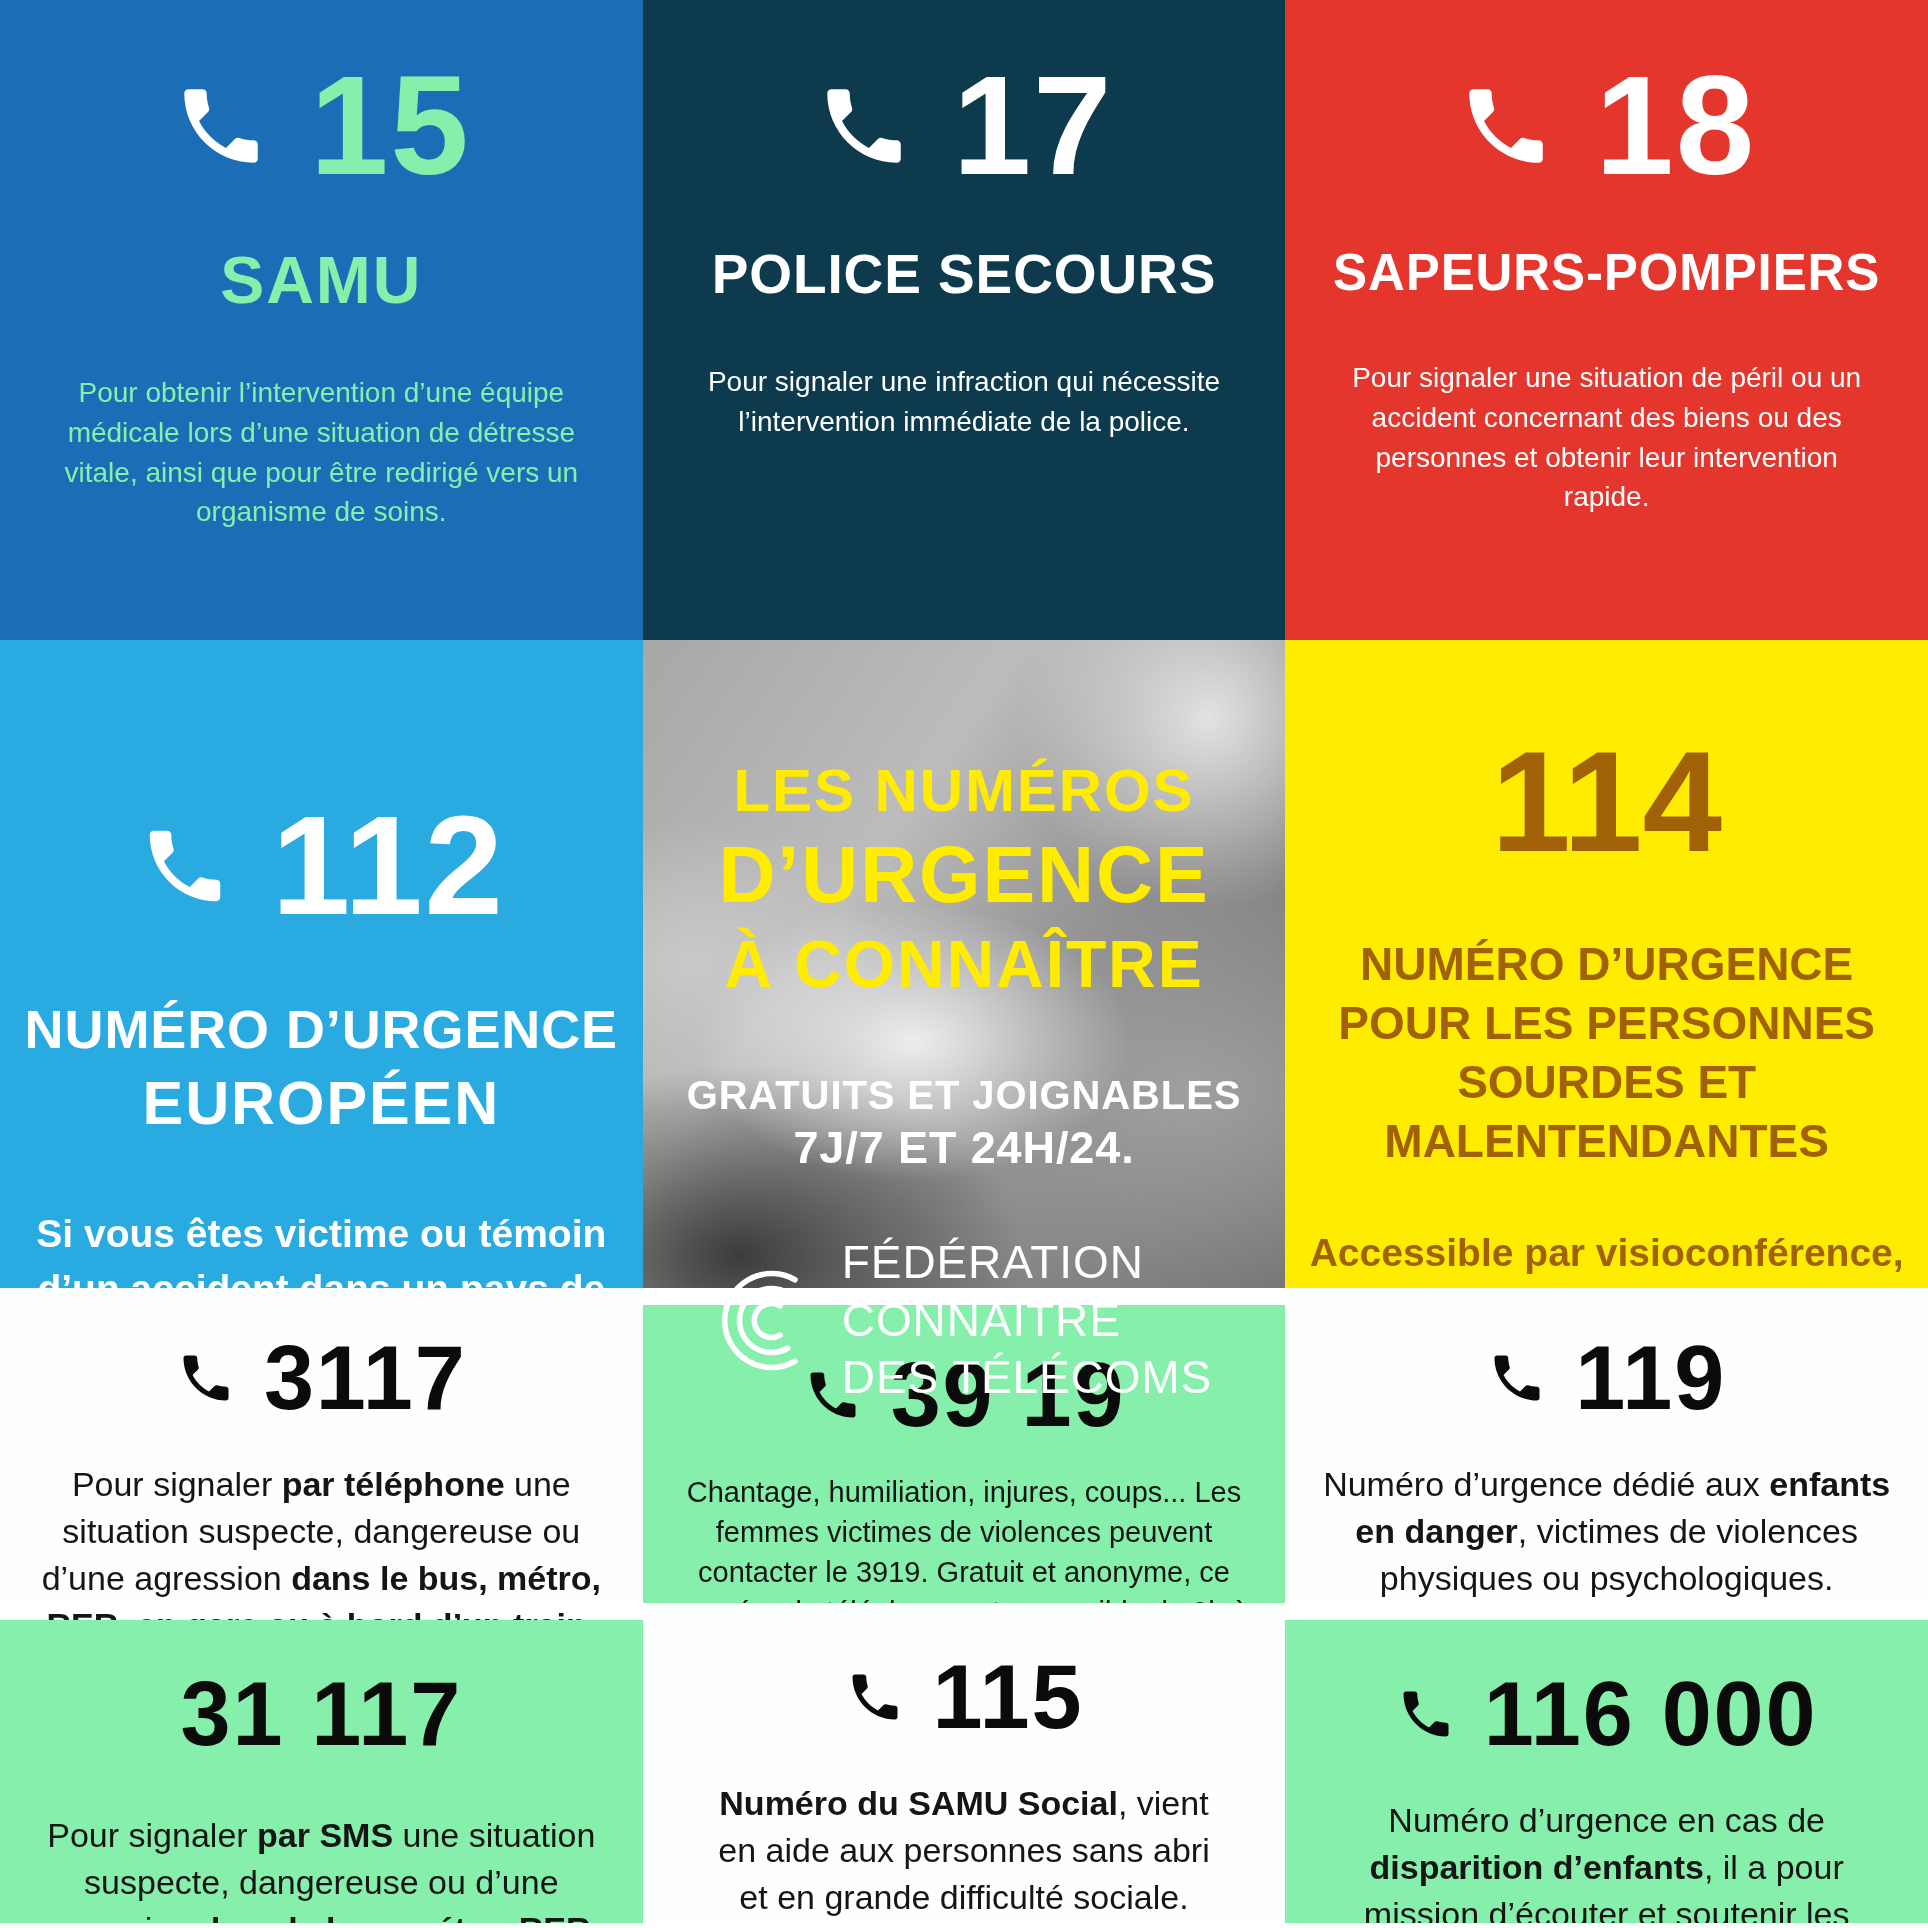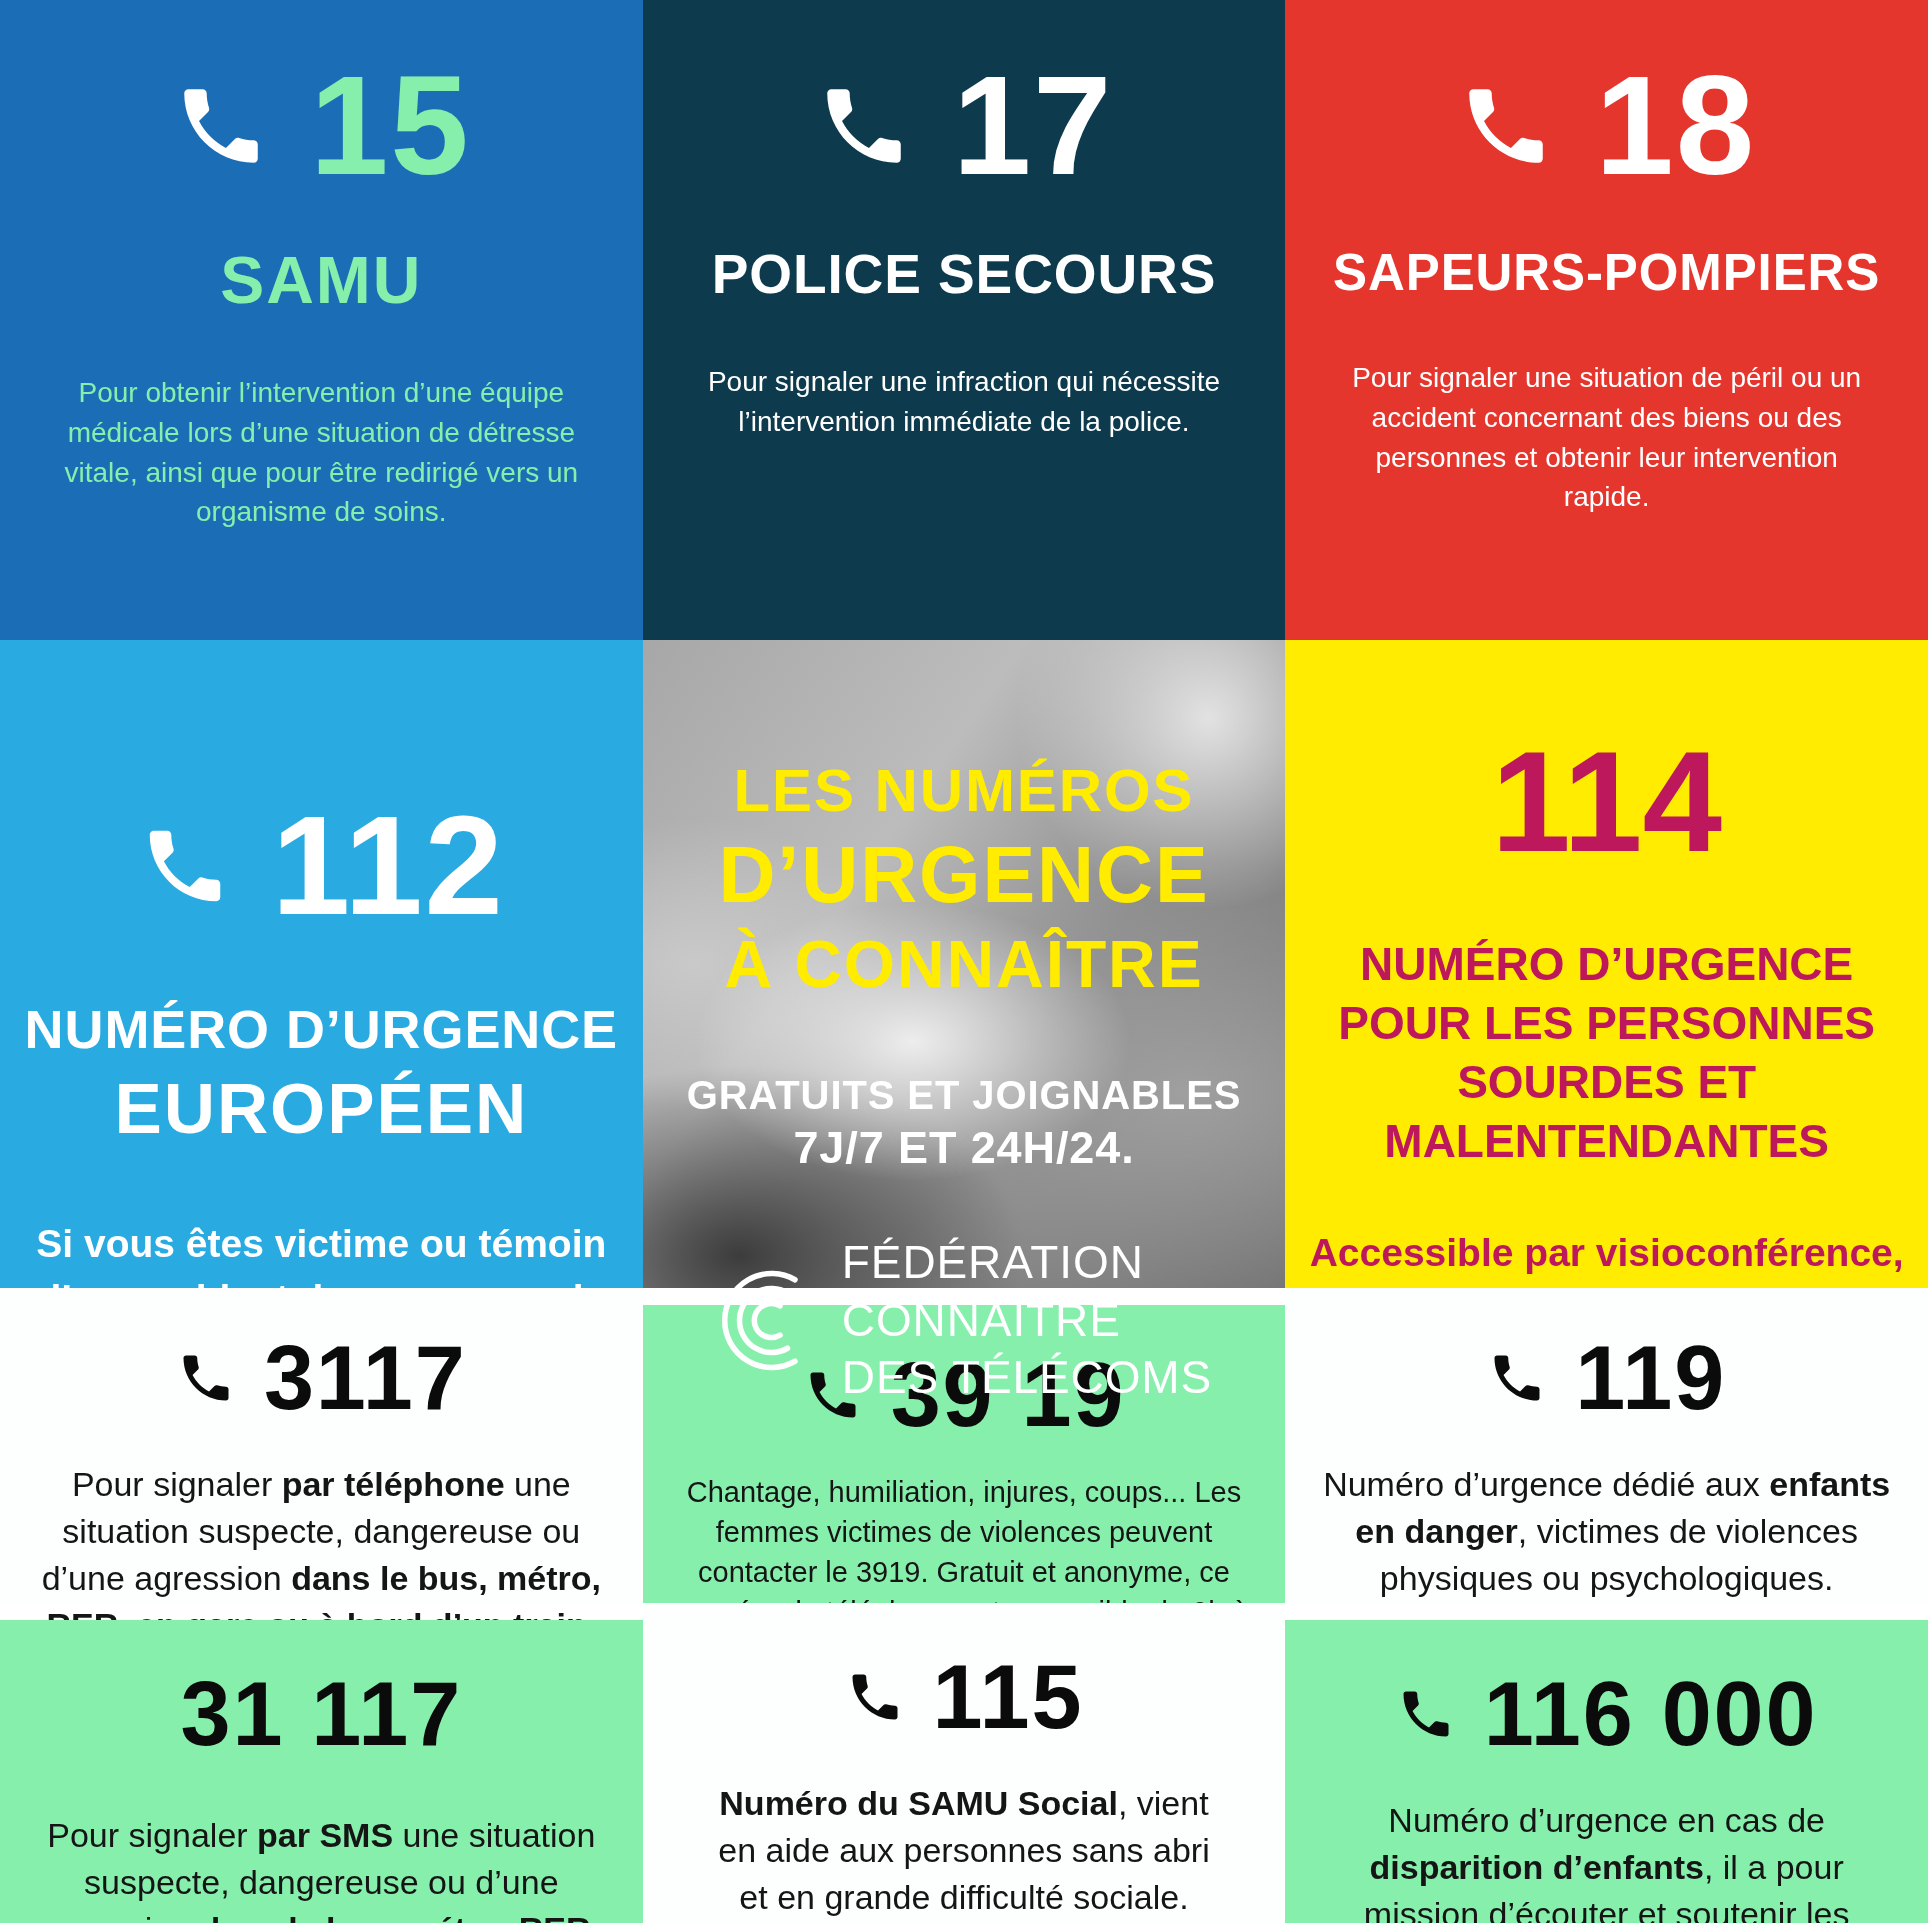--- a/index.html
+++ b/index.html
@@ -14,21 +14,21 @@
   }
   .cell{
     display:flex;flex-direction:column;align-items:center;
     text-align:center;box-sizing:border-box;
   }
   
   .bg-blue  {background:#1b6db6;color:#86efac;}
   .bg-navy  {background:#0d3b4d;color:#ffffff;}
   .bg-red   {background:#e5362e;color:#ffffff;}
   .bg-lblue {background:#29abe2;color:#ffffff;}
-  .bg-yellow{background:#ffec00;color:#be185d;}
+  .bg-yellow{background:#ffec00;color:#a16207;}
   .bg-white {background:#fdfefe;color:#0b0b0b;}
   .bg-gray  {background:#86efac;color:#0b0b0b;margin-top:17px;}
 
   
   .photo{
     position:relative;color:#ffffff;
     background:
       radial-gradient(circle 273px at 88% 12%, #e2e2e2 0%, rgba(226,226,226,0) 70%),
       radial-gradient(ellipse 311px 198px at 42% 62%, #ededed 0%, rgba(237,237,237,0) 70%),
       radial-gradient(ellipse 282px 207px at 8% 50%, #c9c9c9 0%, rgba(201,201,201,0) 70%),
@@ -53,21 +53,21 @@
   .r1 p{font-size:28px;line-height:1.42;font-weight:400;margin:60px 0 0 0;}
   .w-samu{max-width:541px;}
   .w-police{max-width:556px;}
   .w-pompiers{max-width:527px;}
 
   
   .c112 .numrow{margin-top:155px;}
   .c112 .num{font-size:141px;line-height:1;}
   .c112 .phone{width:94px;height:94px;}
   .c112 h2{margin:66px 0 0 0;font-size:54px;font-weight:700;line-height:1;letter-spacing:0.9px;}
-  .c112 h3{margin:17px 0 0 0;font-size:71px;font-weight:700;line-height:1;letter-spacing:1.9px;}
+  .c112 h3{margin:17px 0 0 0;font-size:61px;font-weight:700;line-height:1;letter-spacing:1.9px;}
   .c112 p{font-size:39px;line-height:1.4;font-weight:700;max-width:612px;margin:73px 0 0 0;}
 
   
   .centre .title{margin-top:114px;font-weight:700;color:#ffec00;line-height:1.22;}
   .centre .title .l0{font-size:60px;letter-spacing:1.9px;}
   .centre .title .l1{font-size:79px;letter-spacing:1.9px;}
   .centre .title .l2{font-size:66px;letter-spacing:1.9px;}
   .centre .sub{margin-top:66px;font-weight:700;line-height:1.25;}
   .centre .sub .s0{font-size:40px;letter-spacing:0.9px;}
   .centre .sub .s1{font-size:45px;letter-spacing:0.9px;}

